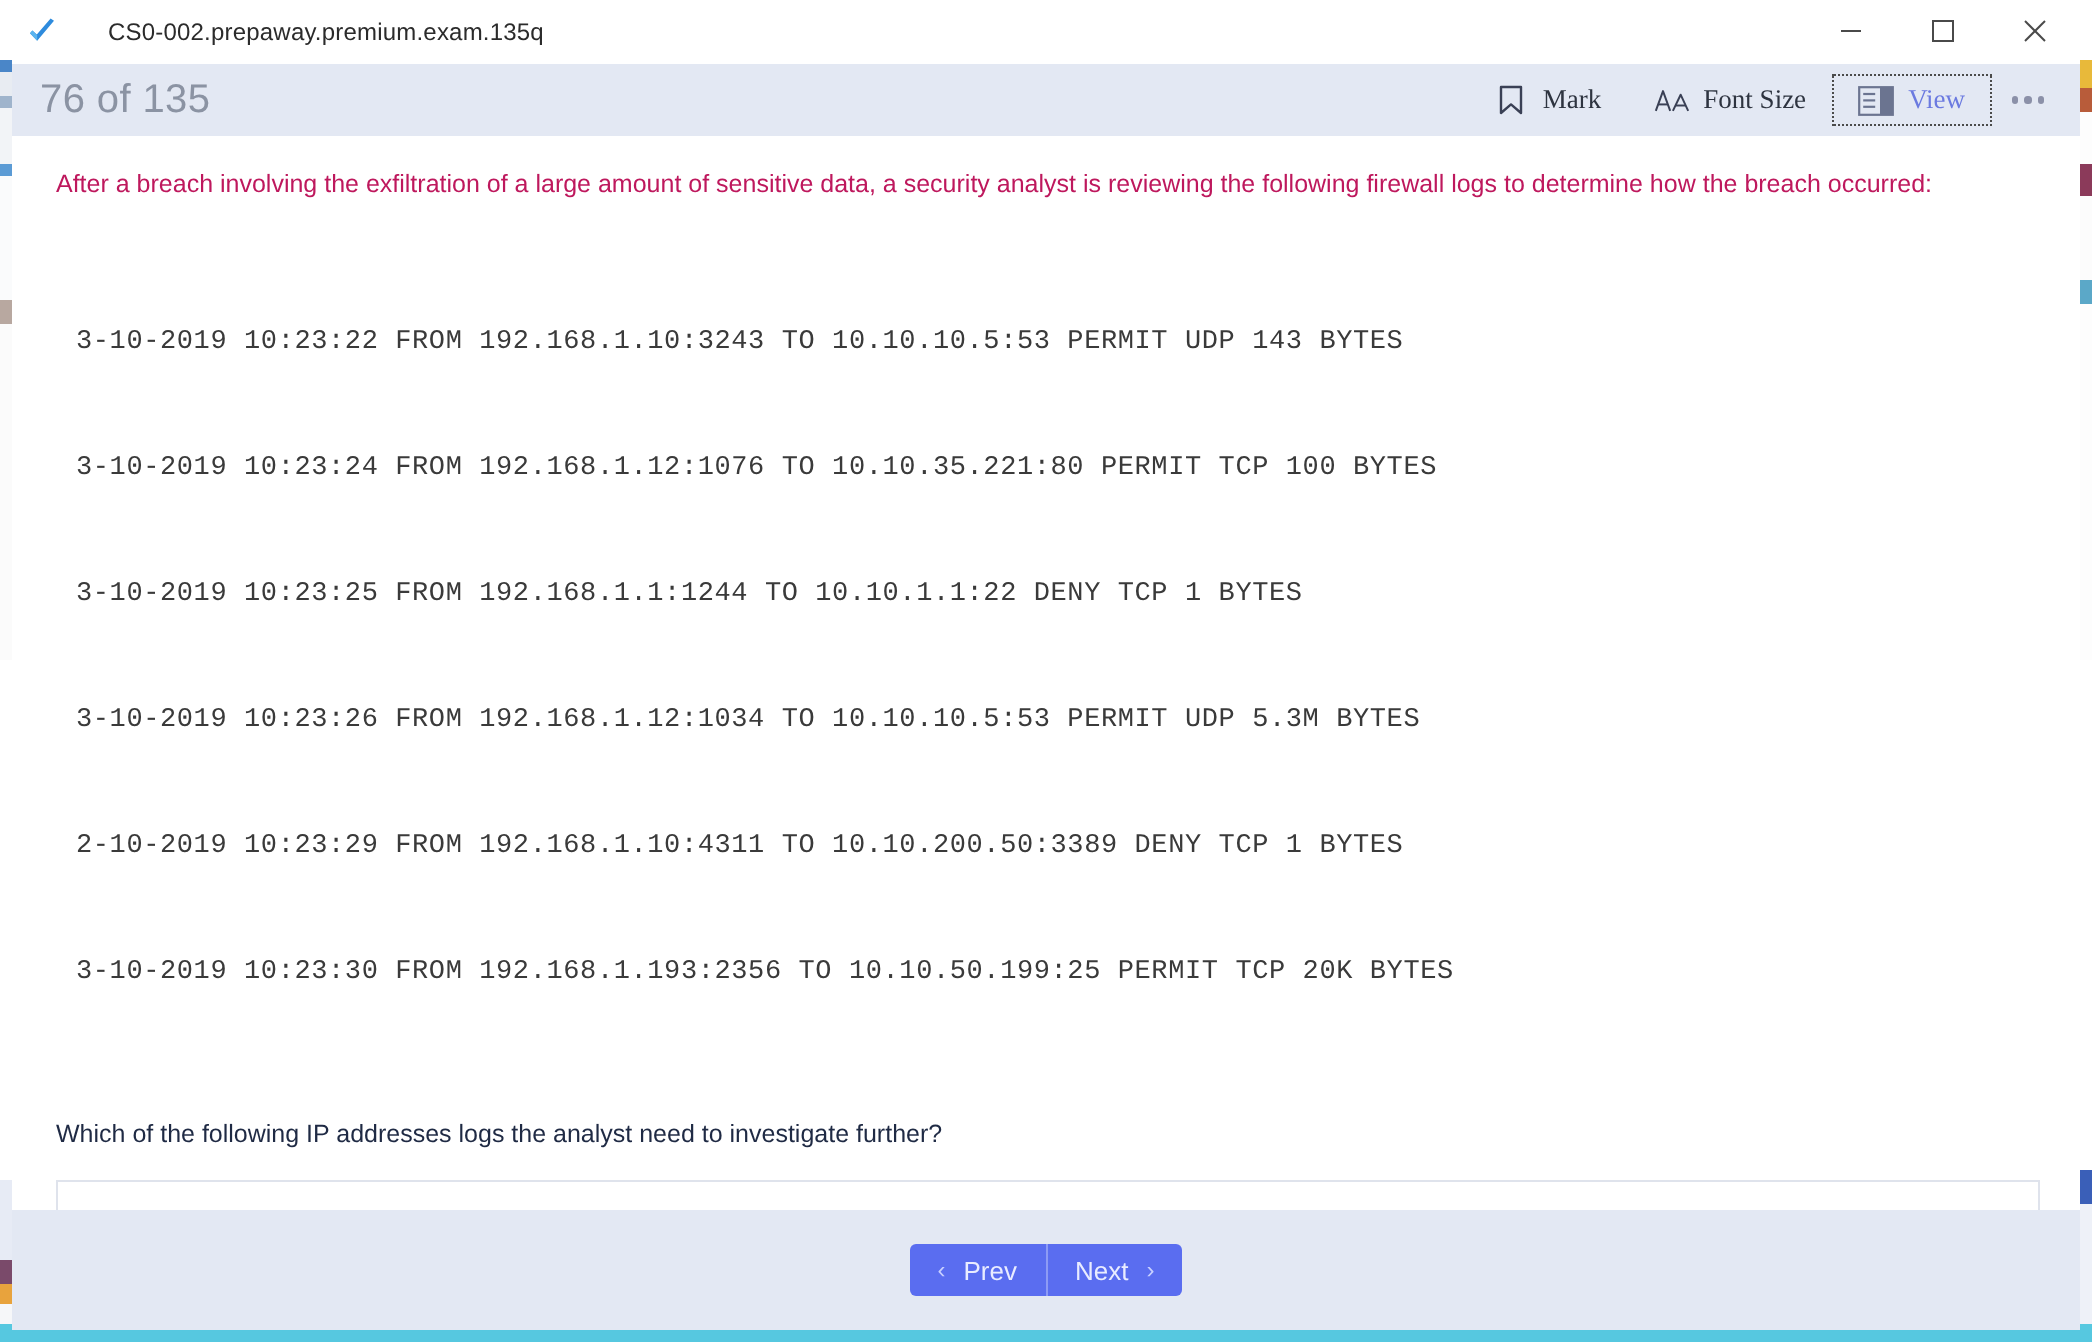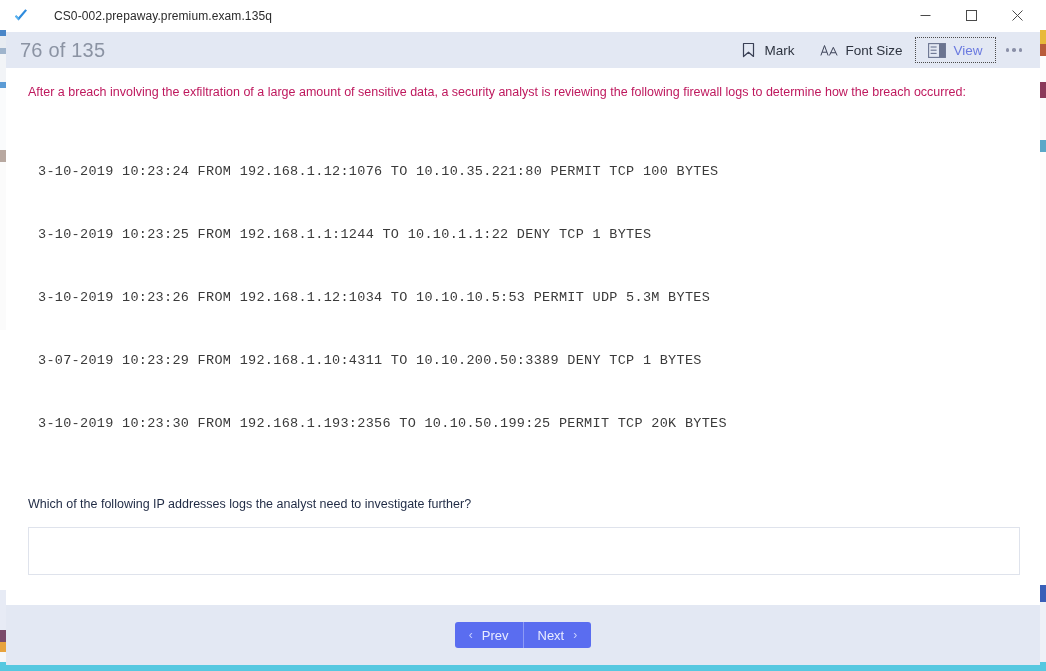--- a/index.html
+++ b/index.html
@@ -110,20 +110,21 @@
   .counter {
     font-size: 20px;
     color: #8b93a3;
     letter-spacing: 0.2px;
   }
   .tool-items {
     margin-left: auto;
     display: flex;
     align-items: center;
     gap: 0px;
+    font-family: Liberation Serif, serif;
   }
   .tool-btn {
     display: flex;
     align-items: center;
     gap: 7px;
     padding: 4px 12px;
     font-size: 13.5px;
     color: #2e3440;
     white-space: nowrap;
     height: 26px;
@@ -309,24 +310,25 @@
         </div>
 
       </div>
     </div>
 
     <div class="content">
 
       <p class="stem">After a breach involving the exfiltration of a large amount of sensitive data, a security analyst is reviewing the following firewall logs to determine how the breach occurred:</p>
 
       <div class="logs">
+        <div>3-10-2019 10:23:22 FROM 192.168.1.10:3243 TO 10.10.10.5:53 PERMIT UDP 143 BYTES</div>
         <div>3-10-2019 10:23:24 FROM 192.168.1.12:1076 TO 10.10.35.221:80 PERMIT TCP 100 BYTES</div>
         <div>3-10-2019 10:23:25 FROM 192.168.1.1:1244 TO 10.10.1.1:22 DENY TCP 1 BYTES</div>
         <div>3-10-2019 10:23:26 FROM 192.168.1.12:1034 TO 10.10.10.5:53 PERMIT UDP 5.3M BYTES</div>
-        <div>3-07-2019 10:23:29 FROM 192.168.1.10:4311 TO 10.10.200.50:3389 DENY TCP 1 BYTES</div>
+        <div>2-10-2019 10:23:29 FROM 192.168.1.10:4311 TO 10.10.200.50:3389 DENY TCP 1 BYTES</div>
         <div>3-10-2019 10:23:30 FROM 192.168.1.193:2356 TO 10.10.50.199:25 PERMIT TCP 20K BYTES</div>
       </div>
 
       <p class="prompt">Which of the following IP addresses logs the analyst need to investigate further?</p>
 
       <div class="options">
 
         <div class="option">
           
           

